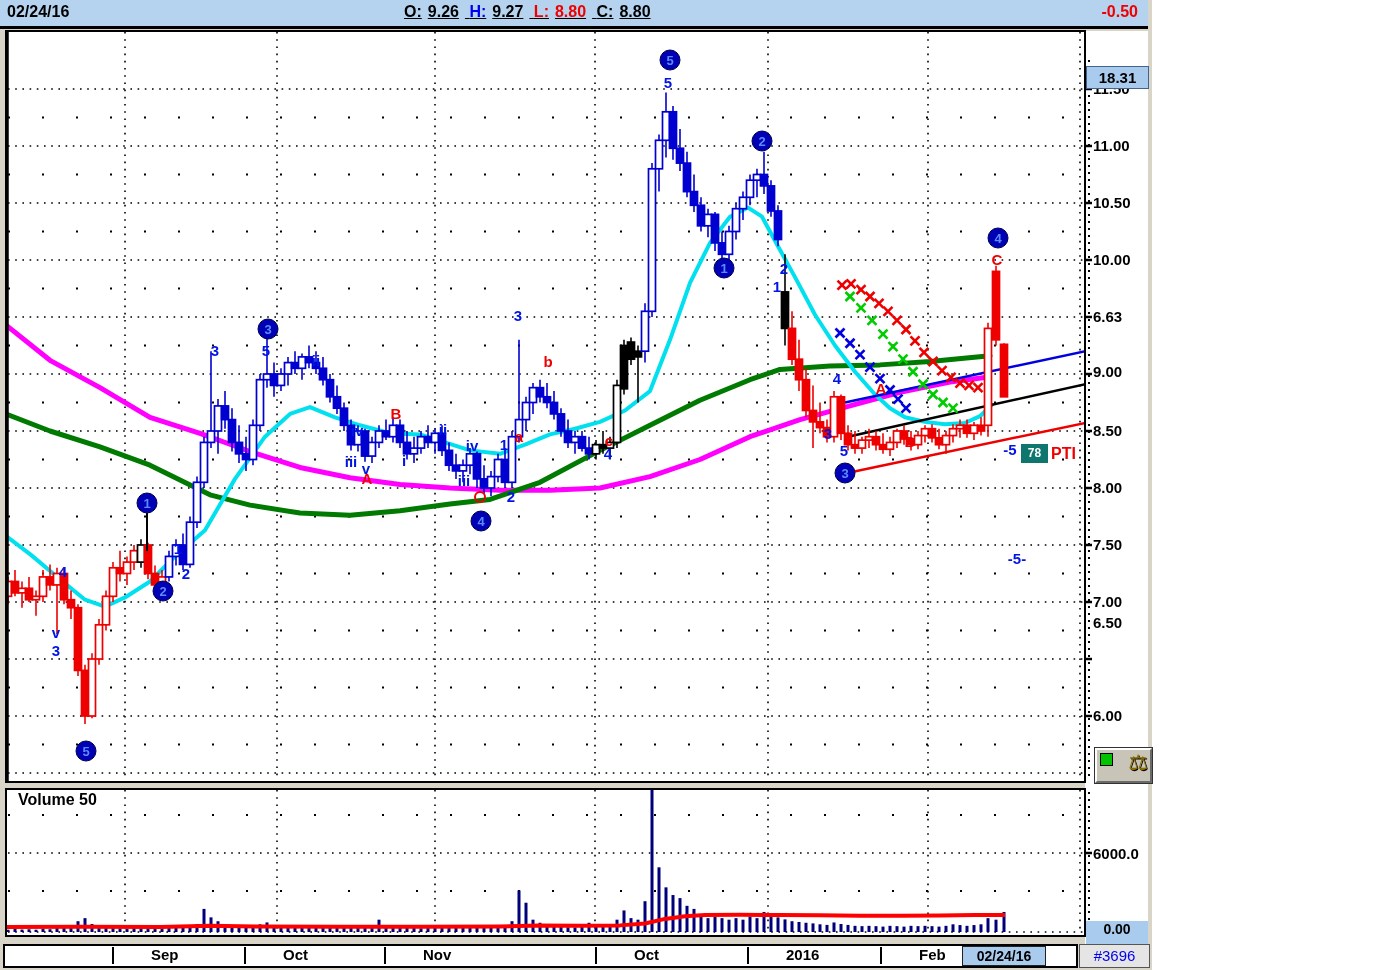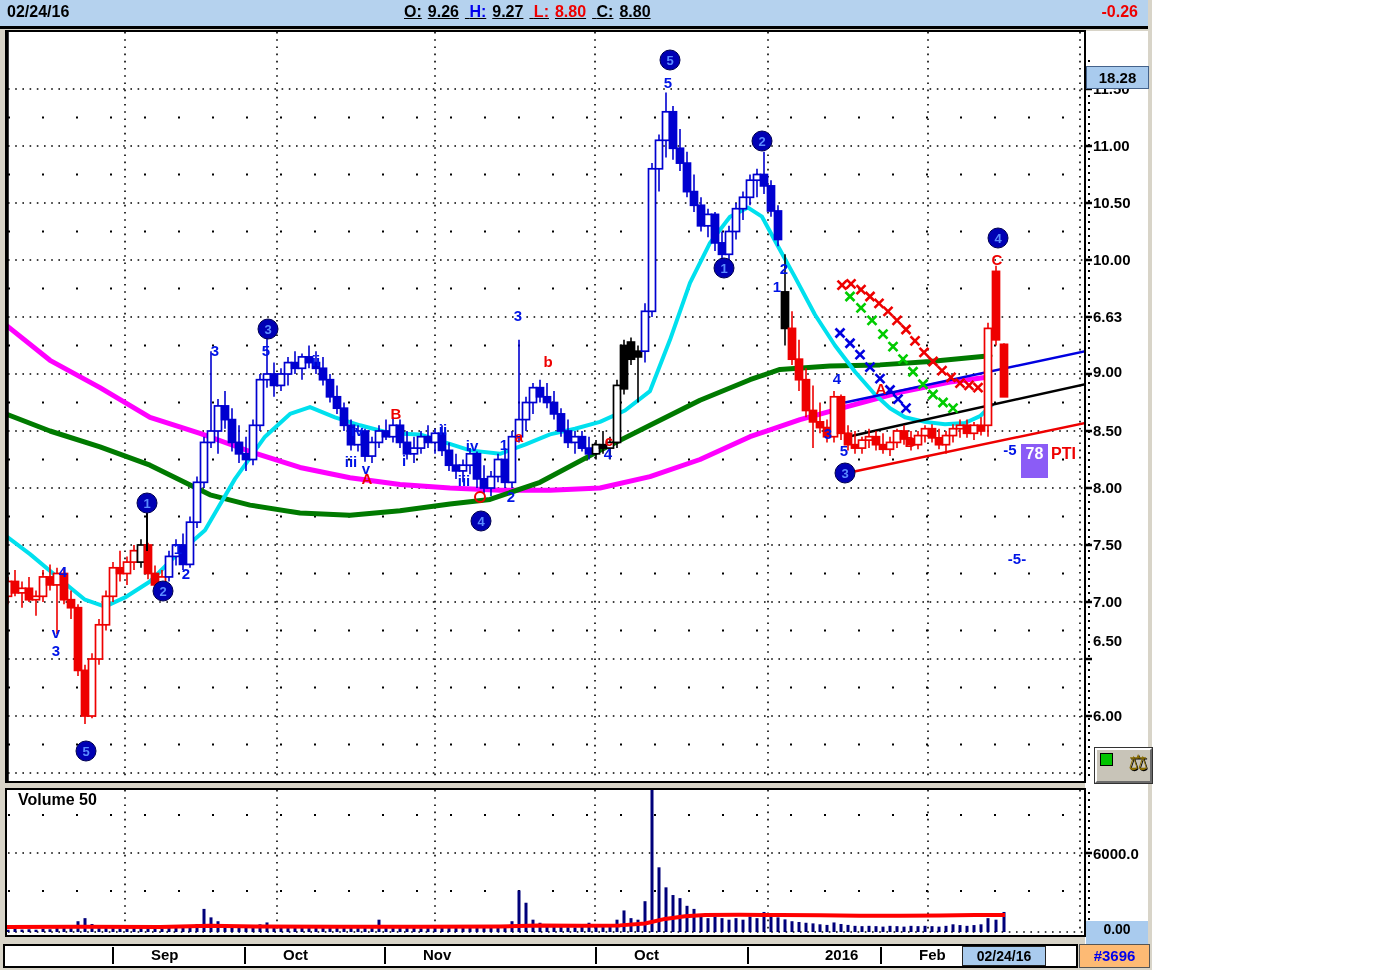--- a/index.html
+++ b/index.html
@@ -28,24 +28,24 @@
           font-weight:bold;font-size:15px;z-index:4;}
   .volzero{position:absolute;left:1086px;top:921px;width:62px;height:26px;background:#A9CBEE;
            font-weight:bold;font-size:14px;text-align:center;line-height:17px;z-index:4;}
   .voltitle{position:absolute;left:18px;top:791px;font-weight:bold;font-size:16px;z-index:4;}
   .datebox{position:absolute;left:3px;top:944px;width:1071px;height:20px;background:#fff;
            border:2px solid #000;z-index:3;}
   .dtick{position:absolute;top:1px;width:2px;height:17px;background:#000;}
   .dlabel{position:absolute;top:0px;font-weight:bold;font-size:15px;color:#000;margin-left:34px;}
   .dhigh{position:absolute;left:962px;top:946px;width:82px;height:18px;background:#A9CBEE;
          border:1px solid #222;font-weight:bold;font-size:14px;text-align:center;line-height:18px;z-index:4;}
-  .barnum{position:absolute;left:1079px;top:944px;width:69px;height:22px;background:#fdba74;
-          border:1px solid #555;color:#0000EE;font-weight:bold;font-size:15px;text-align:center;line-height:22px;z-index:4;}
-  .ptibox{position:absolute;left:1021px;top:444px;width:27px;height:34px;background:#8b5cf6;color:#fff;
-          font-weight:bold;font-size:16px;text-align:center;line-height:19px;z-index:4;}
+  .barnum{position:absolute;left:1079px;top:944px;width:69px;height:22px;background:#e5e5e5;
+          border:1px solid #555;color:#0000EE;font-weight:normal;font-size:15px;text-align:center;line-height:22px;z-index:4;}
+  .ptibox{position:absolute;left:1021px;top:444px;width:27px;height:19px;background:#0f766e;color:#fff;
+          font-weight:bold;font-size:12px;text-align:center;line-height:19px;z-index:4;}
   .ptilabel{position:absolute;left:1051px;top:445px;color:#EE0000;font-weight:bold;font-size:16px;z-index:4;}
   .iconbtn{position:absolute;left:1095px;top:748px;width:53px;height:31px;background:#C8C4B8;
            border:2px solid;border-color:#FFF #6A6A6A #6A6A6A #FFF;outline:1px solid #333;z-index:4;cursor:pointer;}
   .iconbtn .gsq{position:absolute;left:3px;top:3px;width:11px;height:11px;background:#00C400;border:1px solid #000;}
   .iconbtn .scales{position:absolute;right:2px;top:0px;font-size:22px;color:#8A6D00;
                    text-shadow:1px 1px 0 #000;}
 </style>
 </head>
 <body>
 
@@ -651,35 +651,35 @@
     </svg>
 
   <div class="hdr">
     <span class="hd">02/24/16</span>
     <span class="ohlc">
       <span>O:</span><span class="gap">9.26</span>
       <span class="blue">H:</span><span class="gap">9.27</span>
       <span class="red">L:</span><span class="red gap">8.80</span>
       <span>C:</span><span>8.80</span>
     </span>
-    <span class="chg">-0.26</span>
+    <span class="chg">-0.50</span>
   </div>
 
   <div id="labels">
       <div class="ptick" style="left: 1093px; top: 80px;">11.50</div>
       <div class="ptick" style="left: 1093px; top: 137px;">11.00</div>
       <div class="ptick" style="left: 1093px; top: 194px;">10.50</div>
       <div class="ptick" style="left: 1093px; top: 251px;">10.00</div>
       <div class="ptick" style="left: 1093px; top: 308px;">6.63</div>
       <div class="ptick" style="left: 1093px; top: 363px;">9.00</div>
       <div class="ptick" style="left: 1093px; top: 422px;">8.50</div>
       <div class="ptick" style="left: 1093px; top: 479px;">8.00</div>
       <div class="ptick" style="left: 1093px; top: 536px;">7.50</div>
       <div class="ptick" style="left: 1093px; top: 593px;">7.00</div>
-      <div class="ptick" style="left: 1093px; top: 632px;">6.50</div>
+      <div class="ptick" style="left: 1093px; top: 614px;">6.50</div>
       <div class="ptick" style="left: 1093px; top: 707px;">6.00</div>
       <div class="wc" style="left: 86px; top: 751px;">5</div>
       <div class="wc" style="left: 147px; top: 503px;">1</div>
       <div class="wc" style="left: 163px; top: 591px;">2</div>
       <div class="wc" style="left: 268px; top: 329px;">3</div>
       <div class="wc" style="left: 481px; top: 521px;">4</div>
       <div class="wc" style="left: 670px; top: 60px;">5</div>
       <div class="wc" style="left: 724px; top: 268px;">1</div>
       <div class="wc" style="left: 762px; top: 141px;">2</div>
       <div class="wc" style="left: 845px; top: 473px;">3</div>
@@ -714,36 +714,36 @@
       <div class="wl" style="left: 367px; top: 478px; color: rgb(238, 0, 0);">A</div>
       <div class="wl" style="left: 396px; top: 413px; color: rgb(238, 0, 0);">B</div>
       <div class="wl" style="left: 519px; top: 436px; color: rgb(238, 0, 0);">a</div>
       <div class="wl" style="left: 548px; top: 361px; color: rgb(238, 0, 0);">b</div>
       <div class="wl" style="left: 609px; top: 440px; color: rgb(238, 0, 0);">c</div>
       <div class="wl" style="left: 881px; top: 388px; color: rgb(238, 0, 0);">A</div>
       <div class="wl" style="left: 910px; top: 441px; color: rgb(238, 0, 0);">B</div>
       <div class="wl" style="left: 997px; top: 259px; color: rgb(238, 0, 0);">C</div>
     </div>
 
-  <div class="hitag">18.28</div>
+  <div class="hitag">18.31</div>
   <div class="voltitle">Volume 50</div>
   <div class="voltop">6000.0</div>
   <div class="volzero">0.00</div>
 
   <div class="datebox" id="datebox">
       <div class="dtick" style="left: 107px;"></div>
       <div class="dlabel" style="left: 112px;">Sep</div>
       <div class="dtick" style="left: 239px;"></div>
       <div class="dlabel" style="left: 244px;">Oct</div>
       <div class="dtick" style="left: 379px;"></div>
       <div class="dlabel" style="left: 384px;">Nov</div>
       <div class="dtick" style="left: 590px;"></div>
       <div class="dlabel" style="left: 595px;">Oct</div>
       <div class="dtick" style="left: 742px;"></div>
-      <div class="dlabel" style="left: 786px;">2016</div>
+      <div class="dlabel" style="left: 747px;">2016</div>
       <div class="dtick" style="left: 875px;"></div>
       <div class="dlabel" style="left: 880px;">Feb</div>
     </div>
   <div class="dhigh">02/24/16</div>
   <div class="barnum">#3696</div>
 
   <div class="ptibox">78</div>
   <div class="ptilabel">PTI</div>
 
   <div class="iconbtn">

